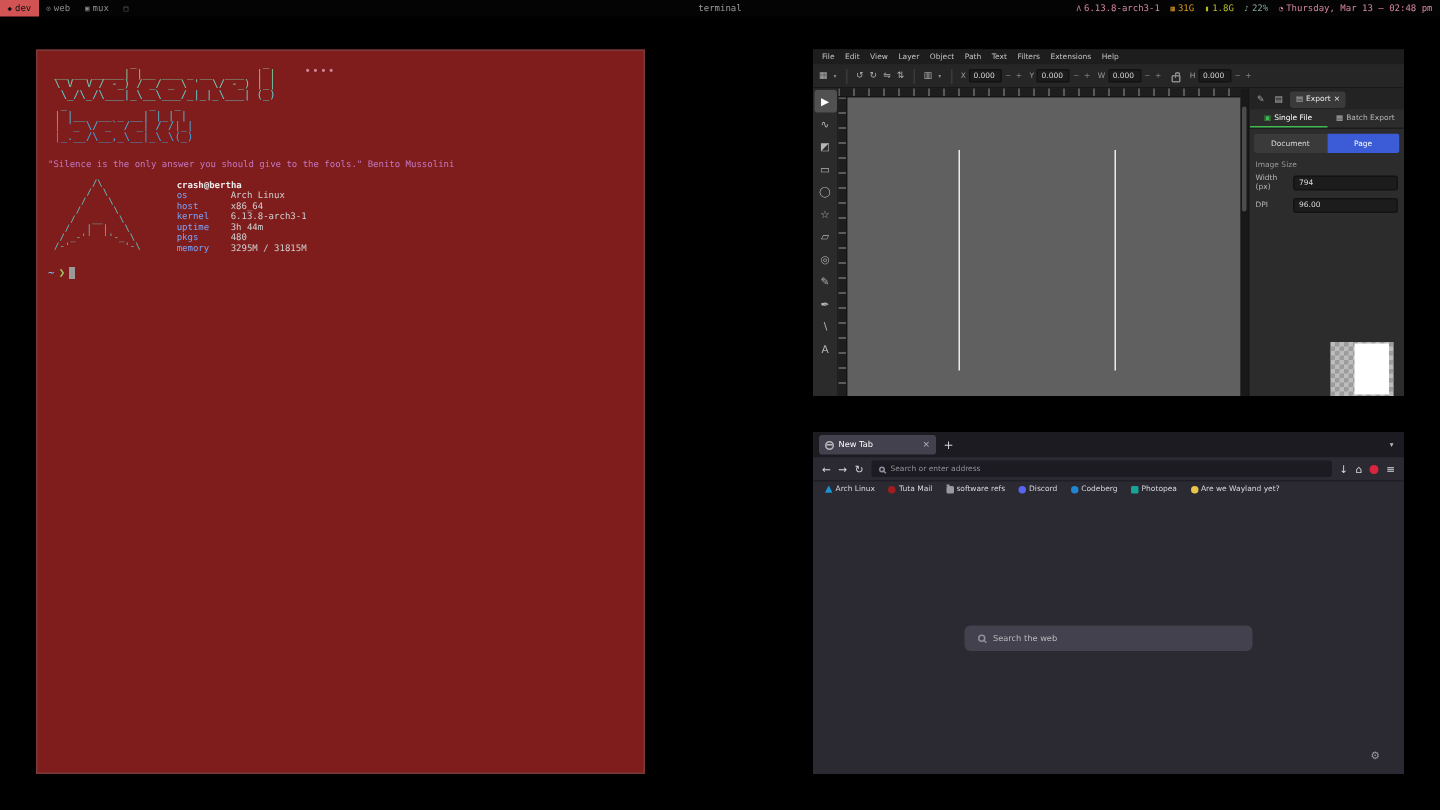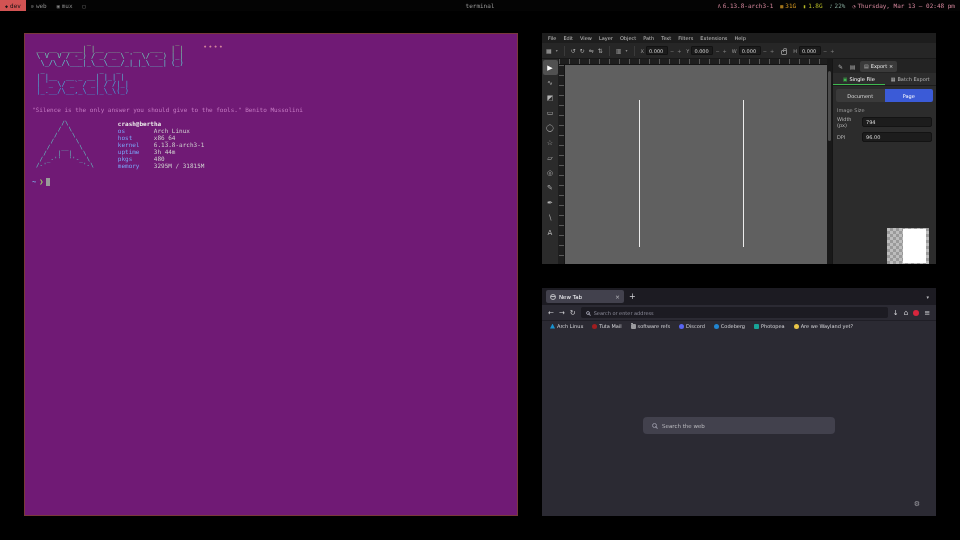--- a/index.html
+++ b/index.html
@@ -12,22 +12,22 @@
   .ws-group { display:flex; height:100%; }
   .ws { display:flex; align-items:center; gap:2px; padding:0 5px; color:#8a8a8a; height:100%; }
   .ws.active { background:#d25353; color:#121212; }
   .ws .ws-icon { font-size:5px; }
   .bar-title { position:absolute; left:0; right:0; text-align:center; color:#9a9a9a; font-size:6px; pointer-events:none; }
   .modules { margin-left:auto; display:flex; align-items:center; gap:7px; padding-right:5px; }
   .module { display:flex; align-items:center; gap:2px; }
   .module .m-icon { font-size:5px; }
 
   
-  .terminal { position:absolute; left:24px; top:33px; width:494px; height:483px;
-              background:#701a75; border:1px solid #7a3a3a; padding:5px 7px;
+  .terminal { position:absolute; left:24px; top:33px; width:406px; height:483px;
+              background:#7f1d1d; border:1px solid #7a3a3a; padding:5px 7px;
               font-family:"DejaVu Sans Mono",monospace; }
   .terminal pre { font-family:inherit; font-size:7px; line-height:7px; white-space:pre; }
   .a0{color:#8fca7f}.a1{color:#7fcb9a}.a2{color:#6fccb4}.a3{color:#60cdce}
   .a4{color:#5ec4cf}.a5{color:#55b8d3}.a6{color:#4dacd6}.a7{color:#45a0da}
   .art-dots { position:absolute; left:178px; top:9px; color:#d3869b; font-size:7px; letter-spacing:1px; }
   .quote { margin-top:11px; font-size:6px; color:#c478c2; font-family:inherit; }
   .fetchrow { display:flex; margin-top:7px; }
   .arch-logo pre { font-size:6px; line-height:6px; color:#62c5c0; margin-left:4px; }
   .fetch-info { margin-left:24px; font-size:6px; line-height:7px; }
   .fetch-user { color:#eaeaea; font-weight:bold; }

